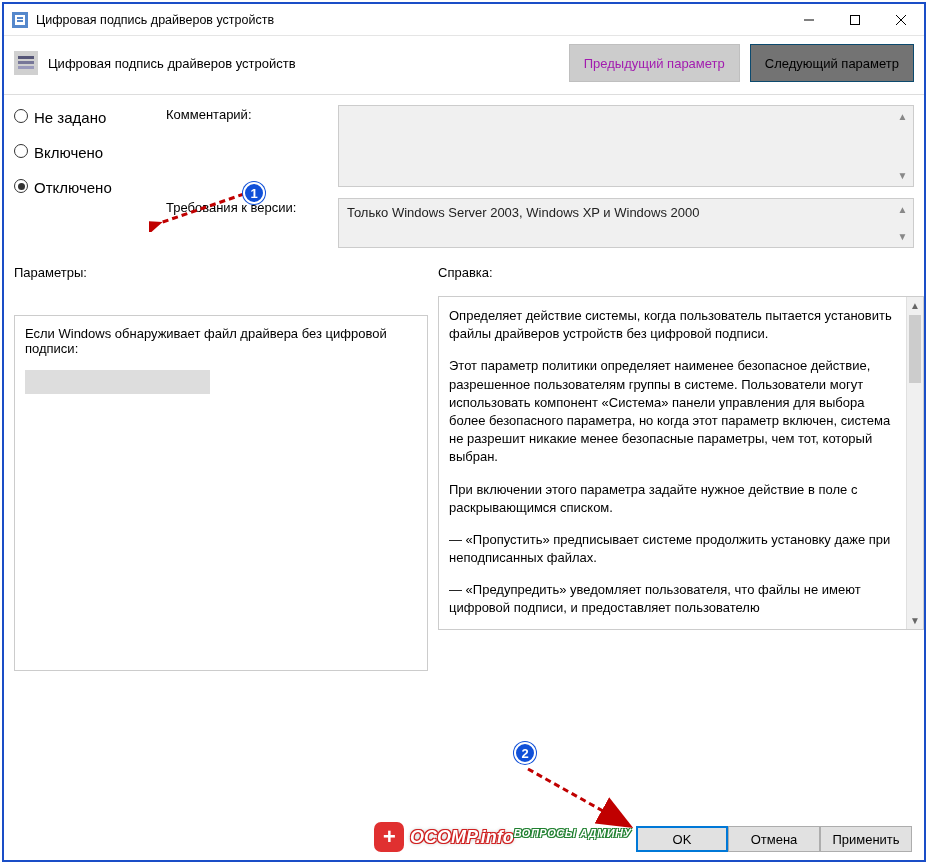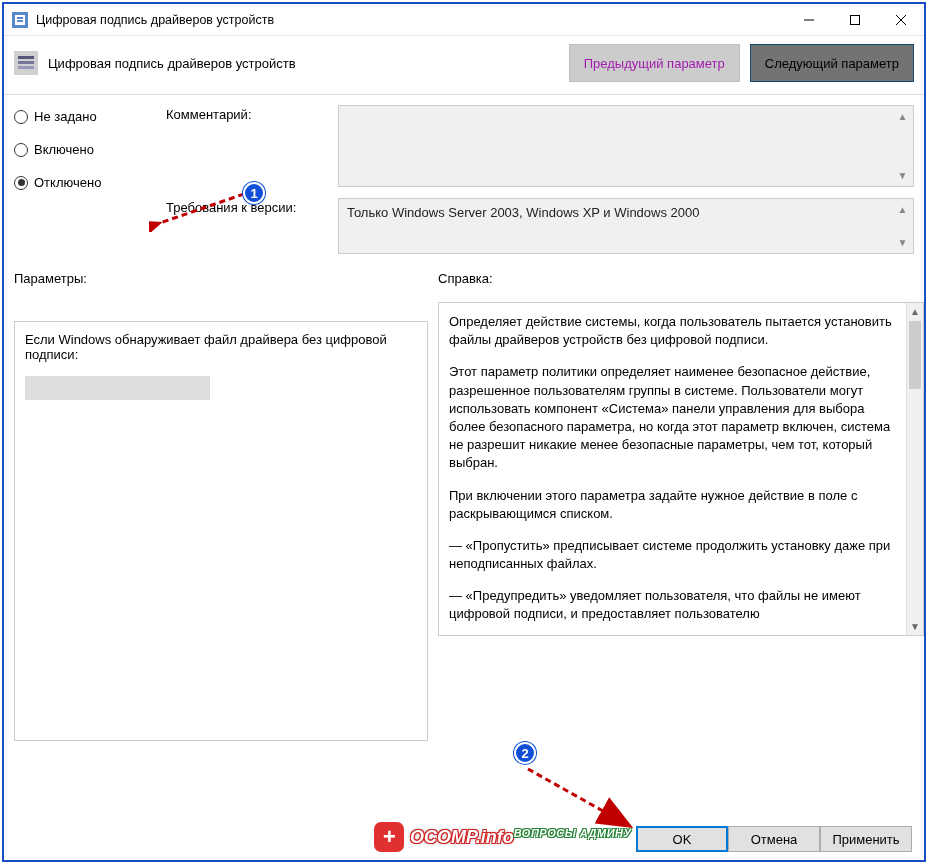--- a/index.html
+++ b/index.html
@@ -14,38 +14,38 @@
 .content { padding: 0; }
 
 .header-row { display: flex; align-items: center; padding: 8px 10px 12px 10px; border-bottom: 1px solid #ddd; gap: 10px; }
 .header-icon { width: 24px; height: 24px; flex: 0 0 24px; }
 .header-title { font-size: 13px; flex: 1; }
 .nav-btn { height: 38px; padding: 0 14px; font-size: 13px; border: 1px solid #0c4a6e; background: #737373; cursor: pointer; }
 .nav-btn.disabled { background: #ccc; color: #a21caf; border: 1px solid #bfbfbf; cursor: default; }
 
 .settings-row { display: flex; padding: 10px 10px 0 10px; gap: 10px; }
 .radio-col { width: 142px; padding-top: 4px; }
-.radio-item { display: flex; align-items: center; margin-bottom: 18px; font-size: 13px; cursor: pointer; }
+.radio-item { display: flex; align-items: flex-start; margin-bottom: 18px; font-size: 15px; cursor: pointer; }
 .radio-outer { width: 14px; height: 14px; border: 1px solid #333; border-radius: 50%; margin-right: 6px; display: flex; align-items: center; justify-content: center; }
 .radio-inner { width: 7px; height: 7px; border-radius: 50%; background: #333; }
 
 .comment-col { flex: 1; display: flex; flex-direction: column; }
 .field-row { display: flex; align-items: flex-start; margin-bottom: 11px; }
 .field-label { width: 172px; font-size: 13px; padding-top: 2px; }
 .comment-box { flex: 1; height: 82px; border: 1px solid #ccc; background: #f0f0f0; position: relative; }
-.supported-box { flex: 1; height: 56px; border: 1px solid #ccc; background: #f0f0f0; position: relative; padding: 6px 8px; font-size: 13px; color:#222; }
+.supported-box { flex: 1; height: 50px; border: 1px solid #ccc; background: #f0f0f0; position: relative; padding: 6px 8px; font-size: 13px; color:#222; }
 .box-scroll-up, .box-scroll-down { position: absolute; right: 2px; width: 17px; height: 17px; display: flex; align-items: center; justify-content: center; color: #888; font-size: 10px; }
 .box-scroll-up { top: 2px; }
 .box-scroll-down { bottom: 2px; }
 
 .lower { display: flex; padding: 6px 0 0 10px; gap: 10px; }
 .lower-left { width: 414px; }
 .lower-right { flex: 1; }
 .section-label { font-size: 13px; margin-bottom: 16px; }
-.param-box { border: 1px solid #ccc; height: 420px; padding: 10px; font-size: 13px; position:relative;margin-top:35px; }
+.param-box { border: 1px solid #ccc; height: 356px; padding: 10px; font-size: 13px; position:relative;margin-top:35px; }
 .help-box { border: 1px solid #ccc; height: 334px; padding: 10px 20px 10px 10px; font-size: 13px; line-height: 1.4; overflow: hidden; position: relative; background:#fff; }
 .help-box p { margin-bottom: 14px; }
 .help-scrollbar { position: absolute; right: 0; top: 0; bottom: 0; width: 17px; background: #f0f0f0; border-left: 1px solid #e0e0e0; }
 .help-scrollbar-thumb { position: absolute; top: 18px; left: 2px; right: 2px; height: 68px; background: #ccc; }
 .help-scrollbar-btn { position: absolute; left:0; right:0; height:17px; display:flex; align-items:center; justify-content:center; color:#666; font-size:10px;}
 .sb-up{top:0;} .sb-down{bottom:0;}
 
 .dropdown-placeholder { width: 185px; height: 24px; background: #ddd; margin-top: 14px; }
 
 .bottom-bar { position: absolute; bottom: 8px; right: 12px; display: flex; }

